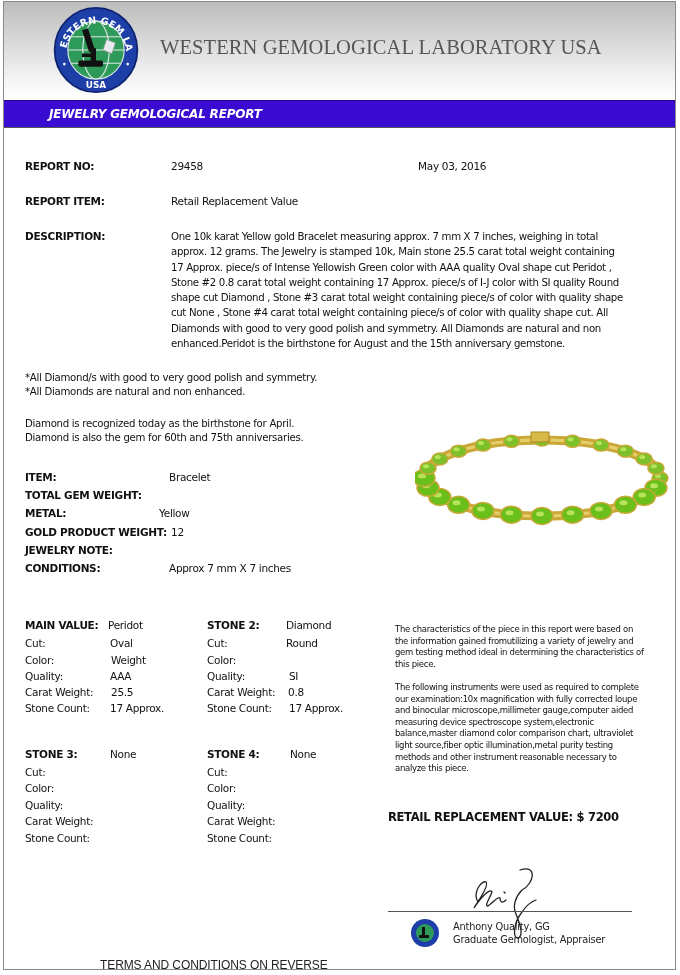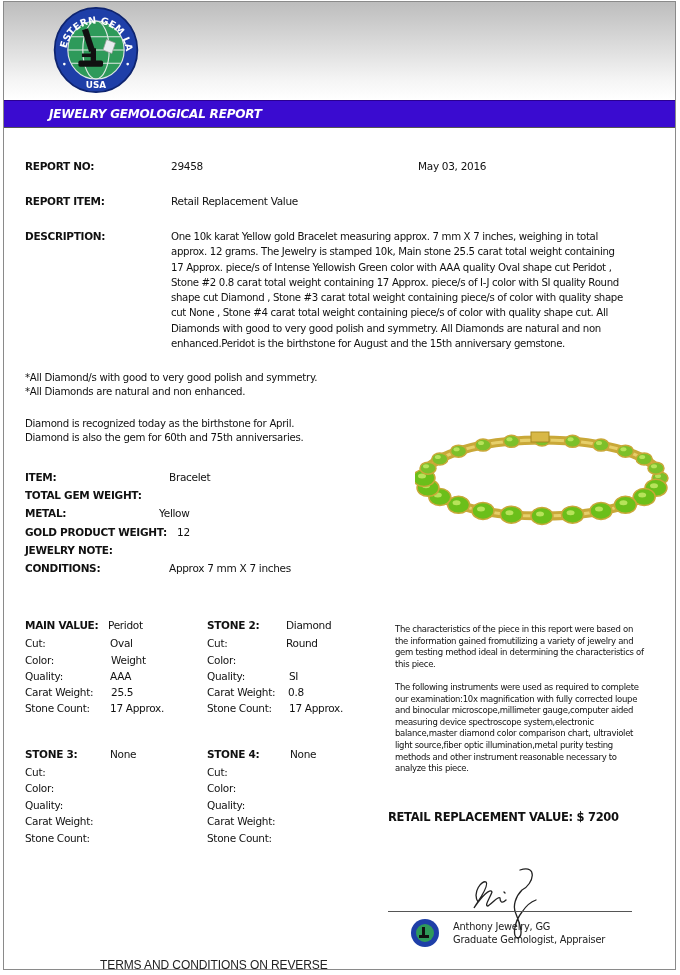--- a/index.html
+++ b/index.html
@@ -58,20 +58,21 @@
       <rect x="30" y="62" width="28" height="7" rx="2"></rect>
       <rect x="44" y="48" width="6" height="16"></rect>
       <rect x="34" y="54" width="14" height="4"></rect>
     </g>
     <polygon points="62,38 72,42 68,54 58,50" fill="#e8ecef" stroke="#999" stroke-width="0.8"></polygon>
     <text font-size="11" font-weight="bold" fill="#fff" font-family="DejaVu Sans, sans-serif"><textPath href="#arcTop" startOffset="50%" text-anchor="middle">WESTERN GEM LAB</textPath></text>
     <text font-size="10" font-weight="bold" fill="#fff" font-family="DejaVu Sans, sans-serif" x="50" y="93" text-anchor="middle">USA</text>
     <circle cx="14" cy="66" r="1.5" fill="#fff"></circle>
     <circle cx="86" cy="66" r="1.5" fill="#fff"></circle>
   </svg>
+  <div class="lab-title">WESTERN GEMOLOGICAL LABORATORY USA</div>
 </div>
 
 <div class="banner">
   <div class="banner-text">JEWELRY GEMOLOGICAL REPORT</div>
 </div>
 
 <div class="lbl" style="left:25px;top:160px">REPORT NO:</div>
 <div class="val" style="left:171px;top:160px">29458</div>
 <div class="val" style="left:418px;top:160px">May 03, 2016</div>
 
@@ -87,21 +88,21 @@
 <div class="note" style="top:432px">Diamond is also the gem for 60th and 75th anniversaries.</div>
 
 <div>
   <div class="lbl" style="left:25px;top:471px">ITEM:</div>
   <div class="val" style="left:169px;top:471px">Bracelet</div>
   <div class="lbl" style="left:25px;top:489px">TOTAL GEM WEIGHT:</div>
   <div class="val" style="left:169px;top:489px"></div>
   <div class="lbl" style="left:25px;top:507px">METAL:</div>
   <div class="val" style="left:159px;top:507px">Yellow</div>
   <div class="lbl" style="left:25px;top:526px">GOLD PRODUCT WEIGHT:</div>
-  <div class="val" style="left:177px;top:526px">12</div>
+  <div class="val" style="left:171px;top:526px">12</div>
   <div class="lbl" style="left:25px;top:544px">JEWELRY NOTE:</div>
   <div class="val" style="left:169px;top:544px"></div>
   <div class="lbl" style="left:25px;top:562px">CONDITIONS:</div>
   <div class="val" style="left:169px;top:562px">Approx 7 mm X 7 inches</div>
 </div>
 
 <svg class="bracelet" viewBox="0 0 255 110" aria-label="Yellow gold peridot and diamond tennis bracelet">
   <ellipse cx="127" cy="58" rx="118" ry="38" fill="none" stroke="#c9a838" stroke-width="9"></ellipse>
   <ellipse cx="127" cy="58" rx="118" ry="38" fill="none" stroke="#e6cf6a" stroke-width="3"></ellipse>
   <g id="gems">
@@ -229,16 +230,16 @@
   <path d="M 14 40 C 8 30 18 18 22 20 C 26 24 12 42 10 46 C 18 34 26 26 28 30 C 26 36 20 44 24 44 C 30 40 34 34 36 36 C 36 40 38 42 42 38 M 40 30 L 41 31
            M 56 8 C 74 2 70 22 58 28 C 52 34 48 44 52 52 C 56 62 60 74 54 76 C 48 76 50 60 58 50 C 62 44 66 40 72 38" fill="none" stroke="#222" stroke-width="1.3" stroke-linecap="round"></path>
 </svg>
 <div class="sig-line"></div>
 <svg class="mini-logo" viewBox="0 0 30 30">
   <circle cx="15" cy="15" r="14" fill="#1e3fa8"></circle>
   <circle cx="15" cy="15" r="9" fill="#2e9a5a"></circle>
   <rect x="12" y="9" width="3" height="9" fill="#111"></rect>
   <rect x="9" y="17" width="10" height="3" fill="#111"></rect>
 </svg>
-<div class="sig-name" style="top:921px">Anthony Jewelry, GG</div>
+<div class="sig-name" style="top:921px">Anthony Quality, GG</div>
 <div class="sig-name" style="top:934px">Graduate Gemologist, Appraiser</div>
 
 <div class="terms">TERMS AND CONDITIONS ON REVERSE</div>
 
 </body></html>

